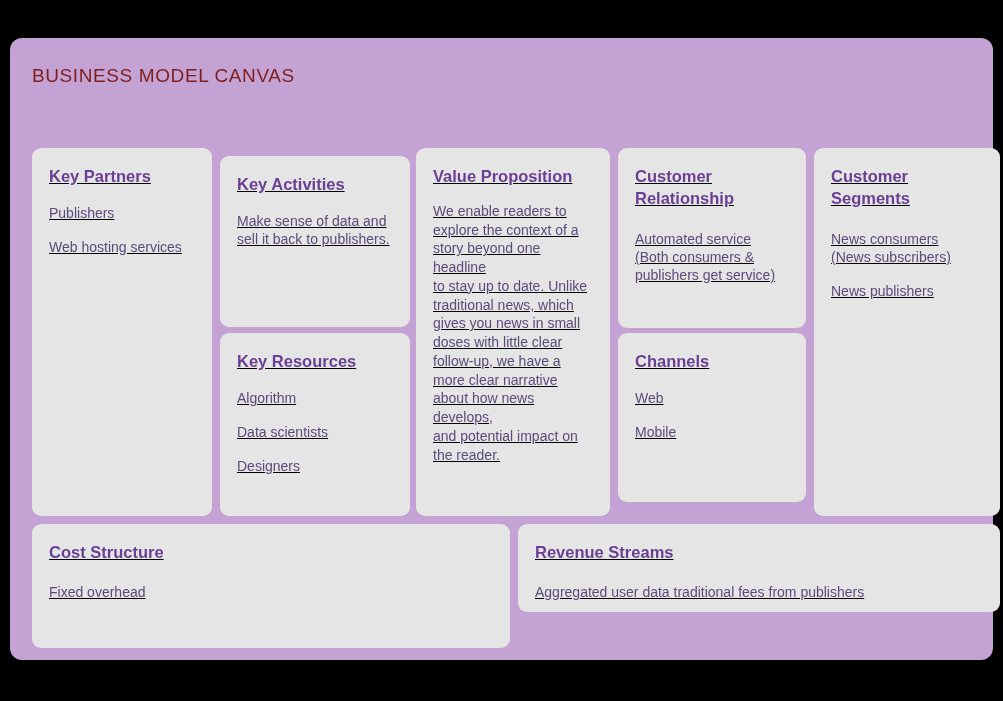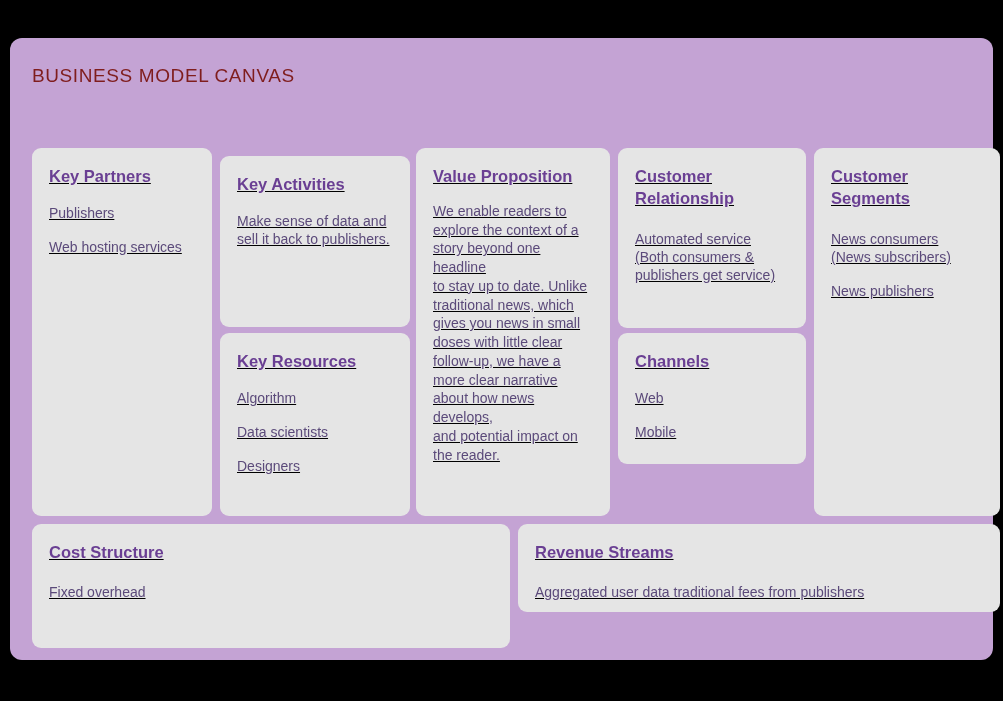--- a/index.html
+++ b/index.html
@@ -79,21 +79,21 @@
   .entry.flow {
     line-height: 1.34;
   }
 
   
   #card-key-partners        { left: 10px;  top: 38px;  width: 180px; height: 368px; }
   #card-key-activities      { left: 198px; top: 46px;  width: 190px; height: 171px; }
   #card-key-resources       { left: 198px; top: 223px; width: 190px; height: 183px; }
   #card-value-proposition   { left: 394px; top: 38px;  width: 194px; height: 368px; }
   #card-customer-relationship { left: 596px; top: 38px; width: 188px; height: 180px; }
-  #card-channels            { left: 596px; top: 223px; width: 188px; height: 131px; }
+  #card-channels            { left: 596px; top: 223px; width: 188px; height: 169px; }
   #card-customer-segments   { left: 792px; top: 38px;  width: 186px; height: 368px; }
   #card-cost-structure      { left: 10px;  top: 414px; width: 478px; height: 124px; }
   #card-revenue-streams     { left: 496px; top: 414px; width: 482px; height: 88px; }
 
   #card-value-proposition .card-title { margin-bottom: 14px; }
   #card-customer-relationship .card-title,
   #card-customer-segments .card-title { margin-bottom: 20px; }
   #card-cost-structure .card-title,
   #card-revenue-streams .card-title { margin-bottom: 19px; }
   #card-cost-structure .entry,

